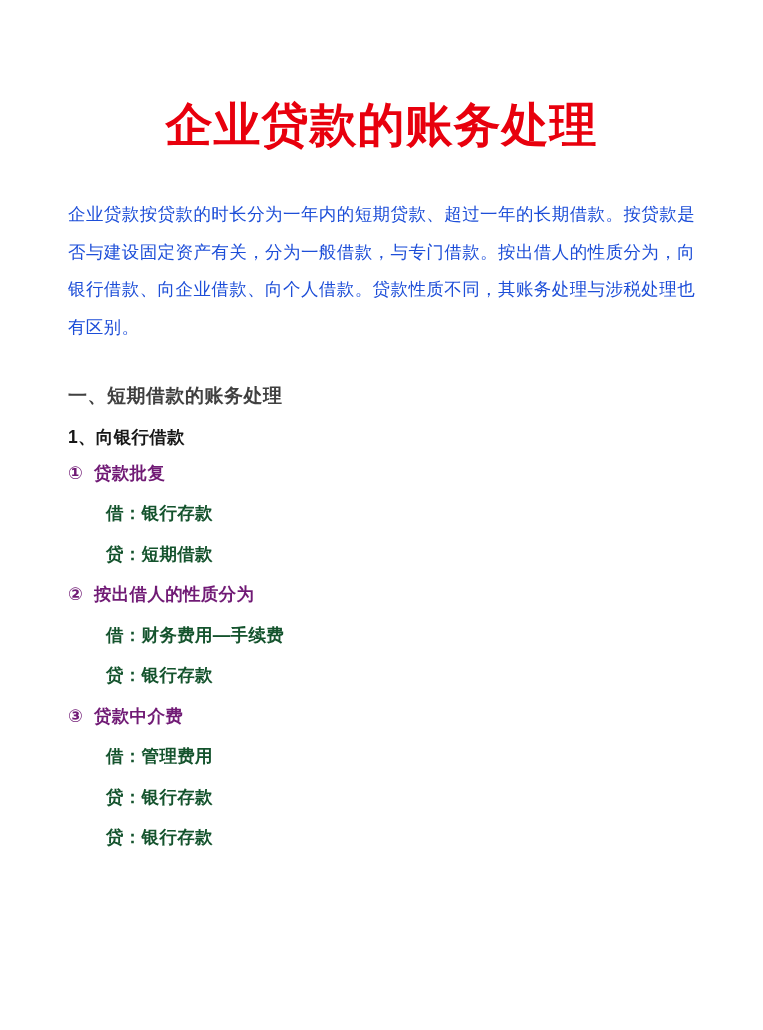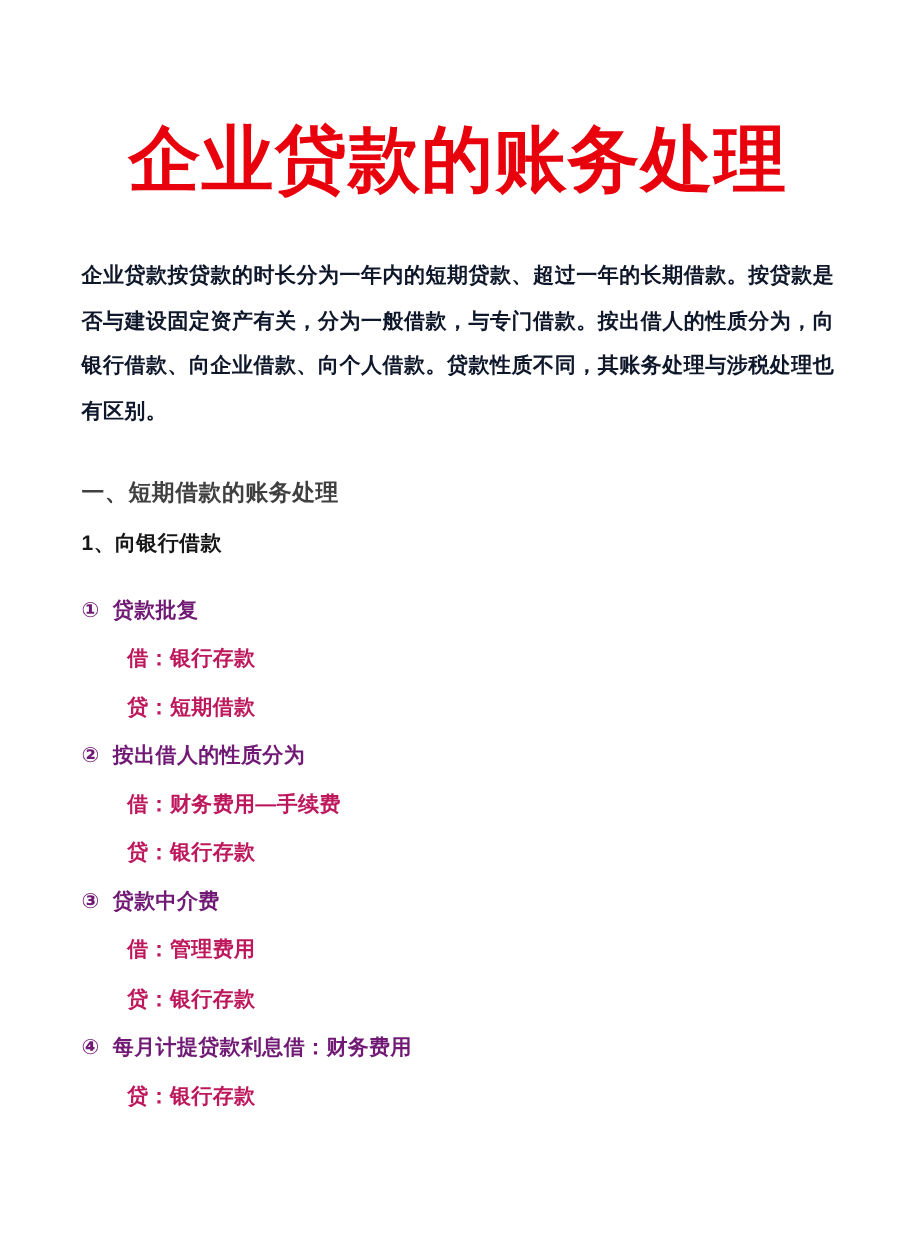--- a/index.html
+++ b/index.html
@@ -15,64 +15,64 @@
     overflow: hidden;
   }
   .page {
     width: 763px;
     height: 1030px;
     box-sizing: border-box;
     padding: 70px 68px 0 68px;
     position: relative;
   }
   .doc-title {
-    font-size: 60px;
+    font-size: 47px;
     font-weight: 700;
     color: #e8000d;
     text-align: center;
     letter-spacing: 1px;
     margin: 28px 0 44px 0;
     line-height: 1.15;
     white-space: nowrap;
   }
   .intro {
     font-size: 17.5px;
-    font-weight: 700;
+    font-weight: 400;
     line-height: 2.15;
-    color: #0f172a;
+    color: #1d4ed8;
     letter-spacing: 0.3px;
     text-align: justify;
     margin-bottom: 36px;
   }
   .section-heading {
     font-size: 19px;
     font-weight: 700;
     color: #404040;
     margin: 0 0 16px 0;
     letter-spacing: 0.5px;
   }
   .sub-heading {
     font-size: 17.5px;
     font-weight: 700;
     color: #171717;
-    margin: 0 0 32px 0;
+    margin: 0 0 12px 0;
     letter-spacing: 0.3px;
   }
   .item {
     font-size: 17.5px;
     font-weight: 700;
     color: #701a75;
     margin: 2px 0 16px 0;
     letter-spacing: 0.3px;
     line-height: 1.4;
   }
   .entry {
     font-size: 17.5px;
     font-weight: 700;
-    color: #be185d;
+    color: #14532d;
     margin: 0 0 16px 0;
     padding-left: 38px;
     letter-spacing: 0.3px;
     line-height: 1.4;
   }
   .num {
     display: inline-block;
     min-width: 26px;
   }
 </style>
@@ -100,19 +100,16 @@
   </p>
   <p class="entry">借：财务费用—手续费</p>
   <p class="entry">贷：银行存款</p>
 
   <p class="item">
     <span class="num">③</span><span>贷款中介费</span>
   </p>
   <p class="entry">借：管理费用</p>
   <p class="entry">贷：银行存款</p>
 
-  <p class="item">
-    <span class="num">④</span><span>每月计提贷款利息借：财务费用</span>
-  </p>
   <p class="entry">贷：银行存款</p>
 
 
 </div>
 
 </body></html>

